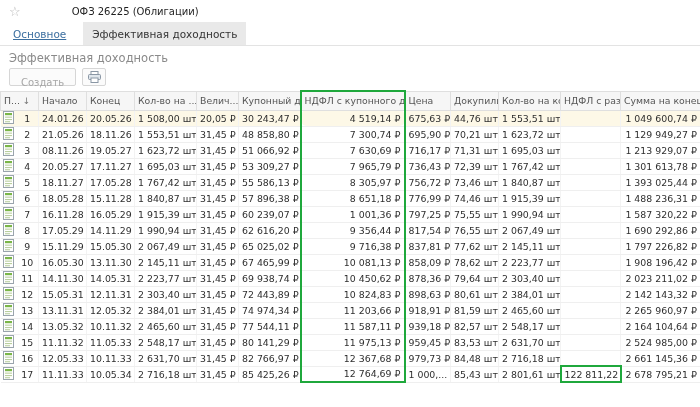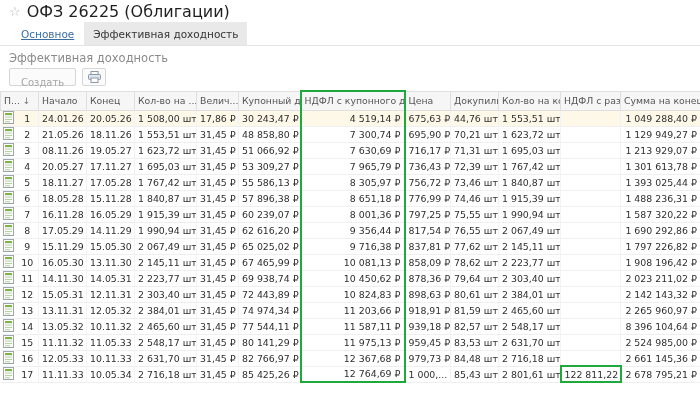--- a/index.html
+++ b/index.html
@@ -1,23 +1,23 @@
 <!DOCTYPE html>
 <html style="--green: #1fa83c; --selnum: #ffc95e;"><head>
 <meta charset="utf-8">
 <style>
   * { margin:0; padding:0; box-sizing:border-box; }
   html,body { width:700px; height:407px; overflow:hidden; }
   body { font-family:"DejaVu Sans","Liberation Sans",sans-serif; font-size:10px; color:#333; background:#fff; }
 
   .titlebar { height:22px; display:flex; align-items:center; gap:6px; padding:0 9px; }
   .star { color:#b9b9b9; font-size:13px; line-height:1; cursor:pointer; }
-  .title { font-size:16px; color:#1f1f1f; }
-
-  .tabs { display:flex; align-items:stretch; gap:1px; padding:0 12px; height:24px; border-bottom:1px solid #e3e3e3; }
+  .title { font-size:10px; color:#1f1f1f;margin-left:45px; }
+
+  .tabs { display:flex; align-items:stretch; gap:8px; padding:0 4px; height:24px; border-bottom:1px solid #e3e3e3; }
   .tab { display:flex; align-items:center; padding:0 9px; font-size:10.5px; color:#3b6e9f; text-decoration:underline; cursor:pointer; }
   .tab.active { background:#e9e9e9; color:#333; text-decoration:none; }
 
   .section-title { color:#8a8a8a; font-size:11.5px; padding:5px 9px 1px; height:19px; }
 
   .toolbar { display:flex; align-items:center; gap:6px; padding:3px 9px 4px; height:25px; }
   .btn-create { font-family:inherit; font-size:10px; color:#a6a6a6; background:#fbfbfb; border:1px solid #d6d6d6; border-radius:2px; padding:8px 11px; height:18px; }
   .btn-print { width:24px; height:18px; background:#fbfbfb; border:1px solid #d6d6d6; border-radius:2px; display:flex; align-items:center; justify-content:center; cursor:pointer; }
 
   table { width:700px; border-collapse:collapse; table-layout:fixed; }
@@ -100,28 +100,28 @@
               <rect x="0.5" y="0.5" width="10" height="12" fill="#ffffff" stroke="#9aa5ad"></rect>
               <rect x="2" y="2" width="7" height="2.2" fill="#7ab648"></rect>
               <rect x="2" y="5.6" width="7" height="1.1" fill="#b9cf9e"></rect>
               <rect x="2" y="8" width="7" height="1.1" fill="#b9cf9e"></rect>
               <rect x="2" y="10.2" width="5" height="1.1" fill="#b9cf9e"></rect>
             </svg></td>
           <td class="ac sel-num">1</td>
           <td class="al">24.01.26</td>
           <td class="al">20.05.26</td>
           <td class="ar">1 508,00 шт.</td>
-          <td class="ar">17,86 ₽</td>
+          <td class="ar">20,05 ₽</td>
           <td class="ar">30 243,47 ₽</td>
           <td class="ar hl-col">4 519,14 ₽</td>
           <td class="ar">675,63 ₽</td>
           <td class="ar">44,76 шт.</td>
           <td class="ar">1 553,51 шт.</td>
           <td class="ar"></td>
-          <td class="ar">1 049 288,40 ₽</td>
+          <td class="ar">1 049 600,74 ₽</td>
         </tr>
         <tr>
           <td class="c-icon"><svg width="11" height="13" viewBox="0 0 11 13">
               <rect x="0.5" y="0.5" width="10" height="12" fill="#ffffff" stroke="#9aa5ad"></rect>
               <rect x="2" y="2" width="7" height="2.2" fill="#7ab648"></rect>
               <rect x="2" y="5.6" width="7" height="1.1" fill="#b9cf9e"></rect>
               <rect x="2" y="8" width="7" height="1.1" fill="#b9cf9e"></rect>
               <rect x="2" y="10.2" width="5" height="1.1" fill="#b9cf9e"></rect>
             </svg></td>
           <td class="ac">2</td>
@@ -228,21 +228,21 @@
               <rect x="2" y="5.6" width="7" height="1.1" fill="#b9cf9e"></rect>
               <rect x="2" y="8" width="7" height="1.1" fill="#b9cf9e"></rect>
               <rect x="2" y="10.2" width="5" height="1.1" fill="#b9cf9e"></rect>
             </svg></td>
           <td class="ac">7</td>
           <td class="al">16.11.28</td>
           <td class="al">16.05.29</td>
           <td class="ar">1 915,39 шт.</td>
           <td class="ar">31,45 ₽</td>
           <td class="ar">60 239,07 ₽</td>
-          <td class="ar hl-col">8 001,36 ₽</td>
+          <td class="ar hl-col">1 001,36 ₽</td>
           <td class="ar">797,25 ₽</td>
           <td class="ar">75,55 шт.</td>
           <td class="ar">1 990,94 шт.</td>
           <td class="ar"></td>
           <td class="ar">1 587 320,22 ₽</td>
         </tr>
         <tr>
           <td class="c-icon"><svg width="11" height="13" viewBox="0 0 11 13">
               <rect x="0.5" y="0.5" width="10" height="12" fill="#ffffff" stroke="#9aa5ad"></rect>
               <rect x="2" y="2" width="7" height="2.2" fill="#7ab648"></rect>
@@ -380,21 +380,21 @@
           <td class="al">13.05.32</td>
           <td class="al">10.11.32</td>
           <td class="ar">2 465,60 шт.</td>
           <td class="ar">31,45 ₽</td>
           <td class="ar">77 544,11 ₽</td>
           <td class="ar hl-col">11 587,11 ₽</td>
           <td class="ar">939,18 ₽</td>
           <td class="ar">82,57 шт.</td>
           <td class="ar">2 548,17 шт.</td>
           <td class="ar"></td>
-          <td class="ar">8 396 104,64 ₽</td>
+          <td class="ar">2 164 104,64 ₽</td>
         </tr>
         <tr>
           <td class="c-icon"><svg width="11" height="13" viewBox="0 0 11 13">
               <rect x="0.5" y="0.5" width="10" height="12" fill="#ffffff" stroke="#9aa5ad"></rect>
               <rect x="2" y="2" width="7" height="2.2" fill="#7ab648"></rect>
               <rect x="2" y="5.6" width="7" height="1.1" fill="#b9cf9e"></rect>
               <rect x="2" y="8" width="7" height="1.1" fill="#b9cf9e"></rect>
               <rect x="2" y="10.2" width="5" height="1.1" fill="#b9cf9e"></rect>
             </svg></td>
           <td class="ac">15</td>

